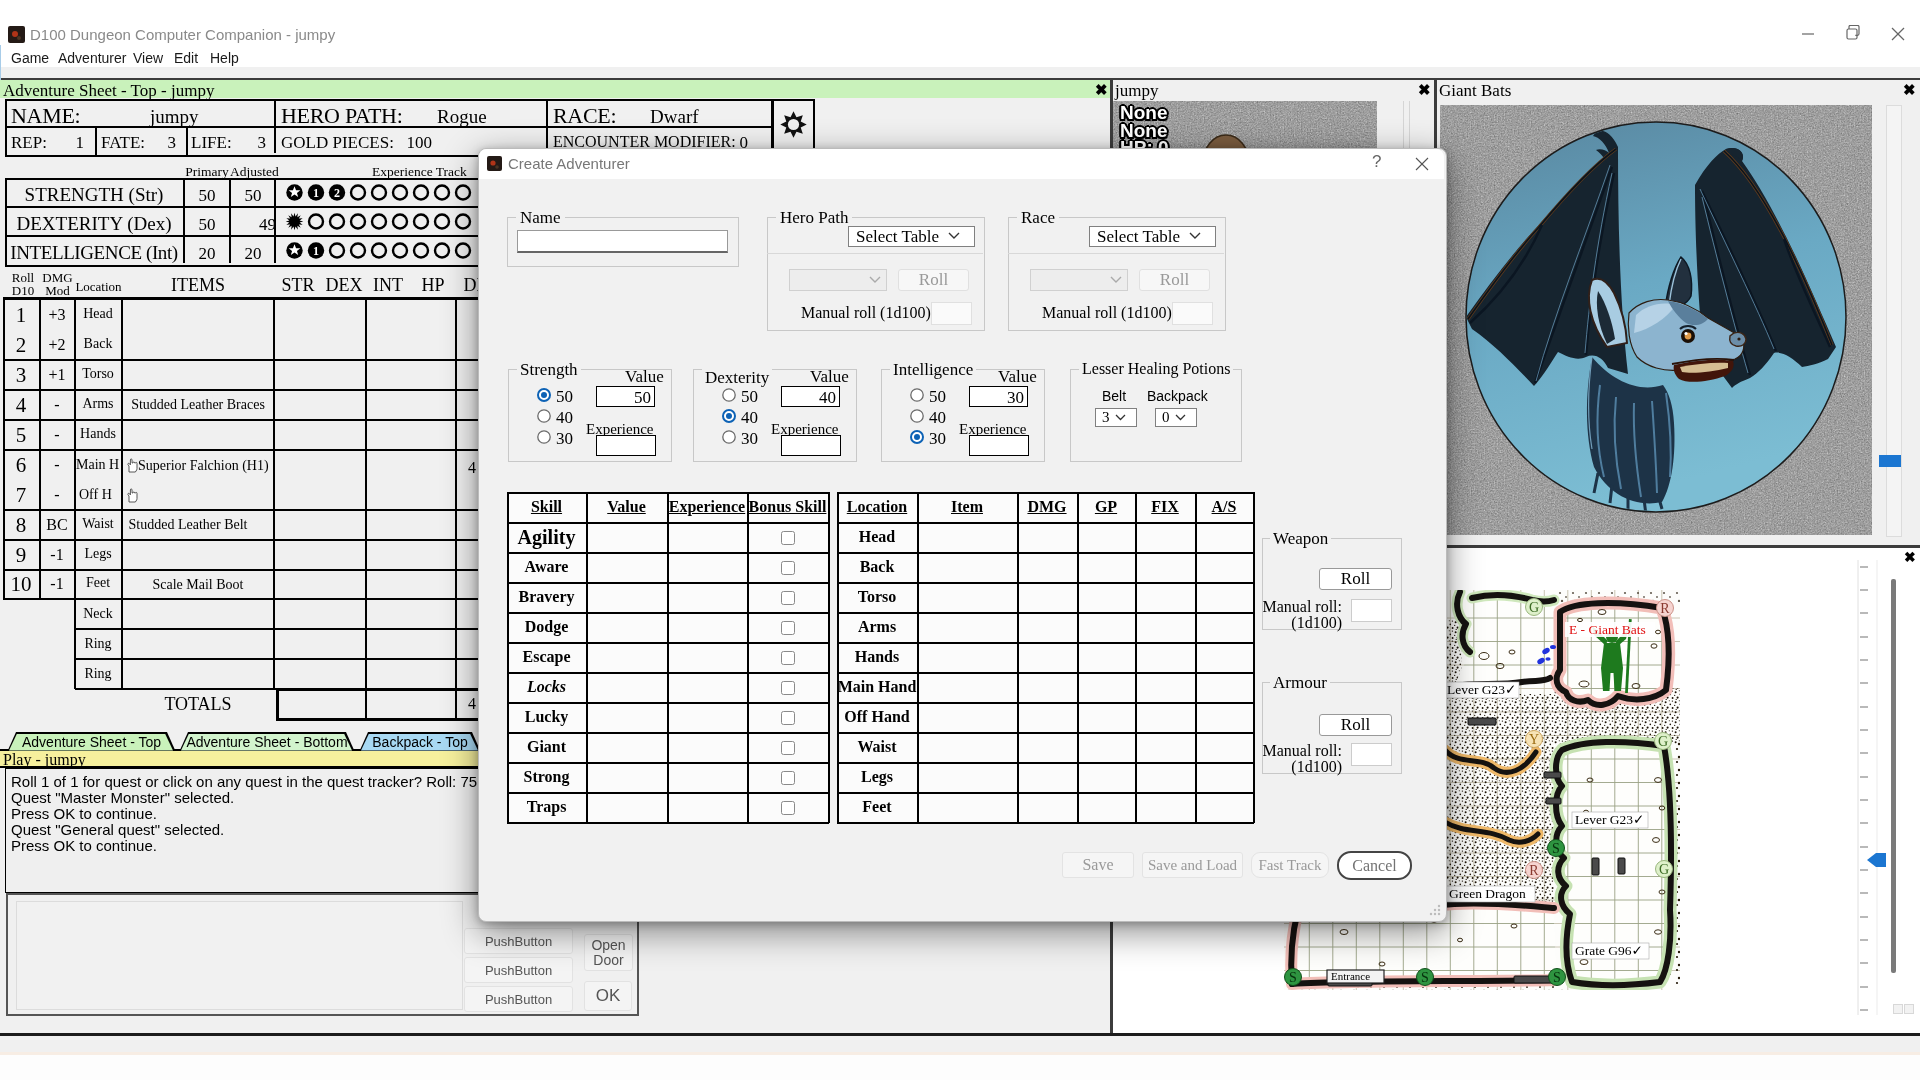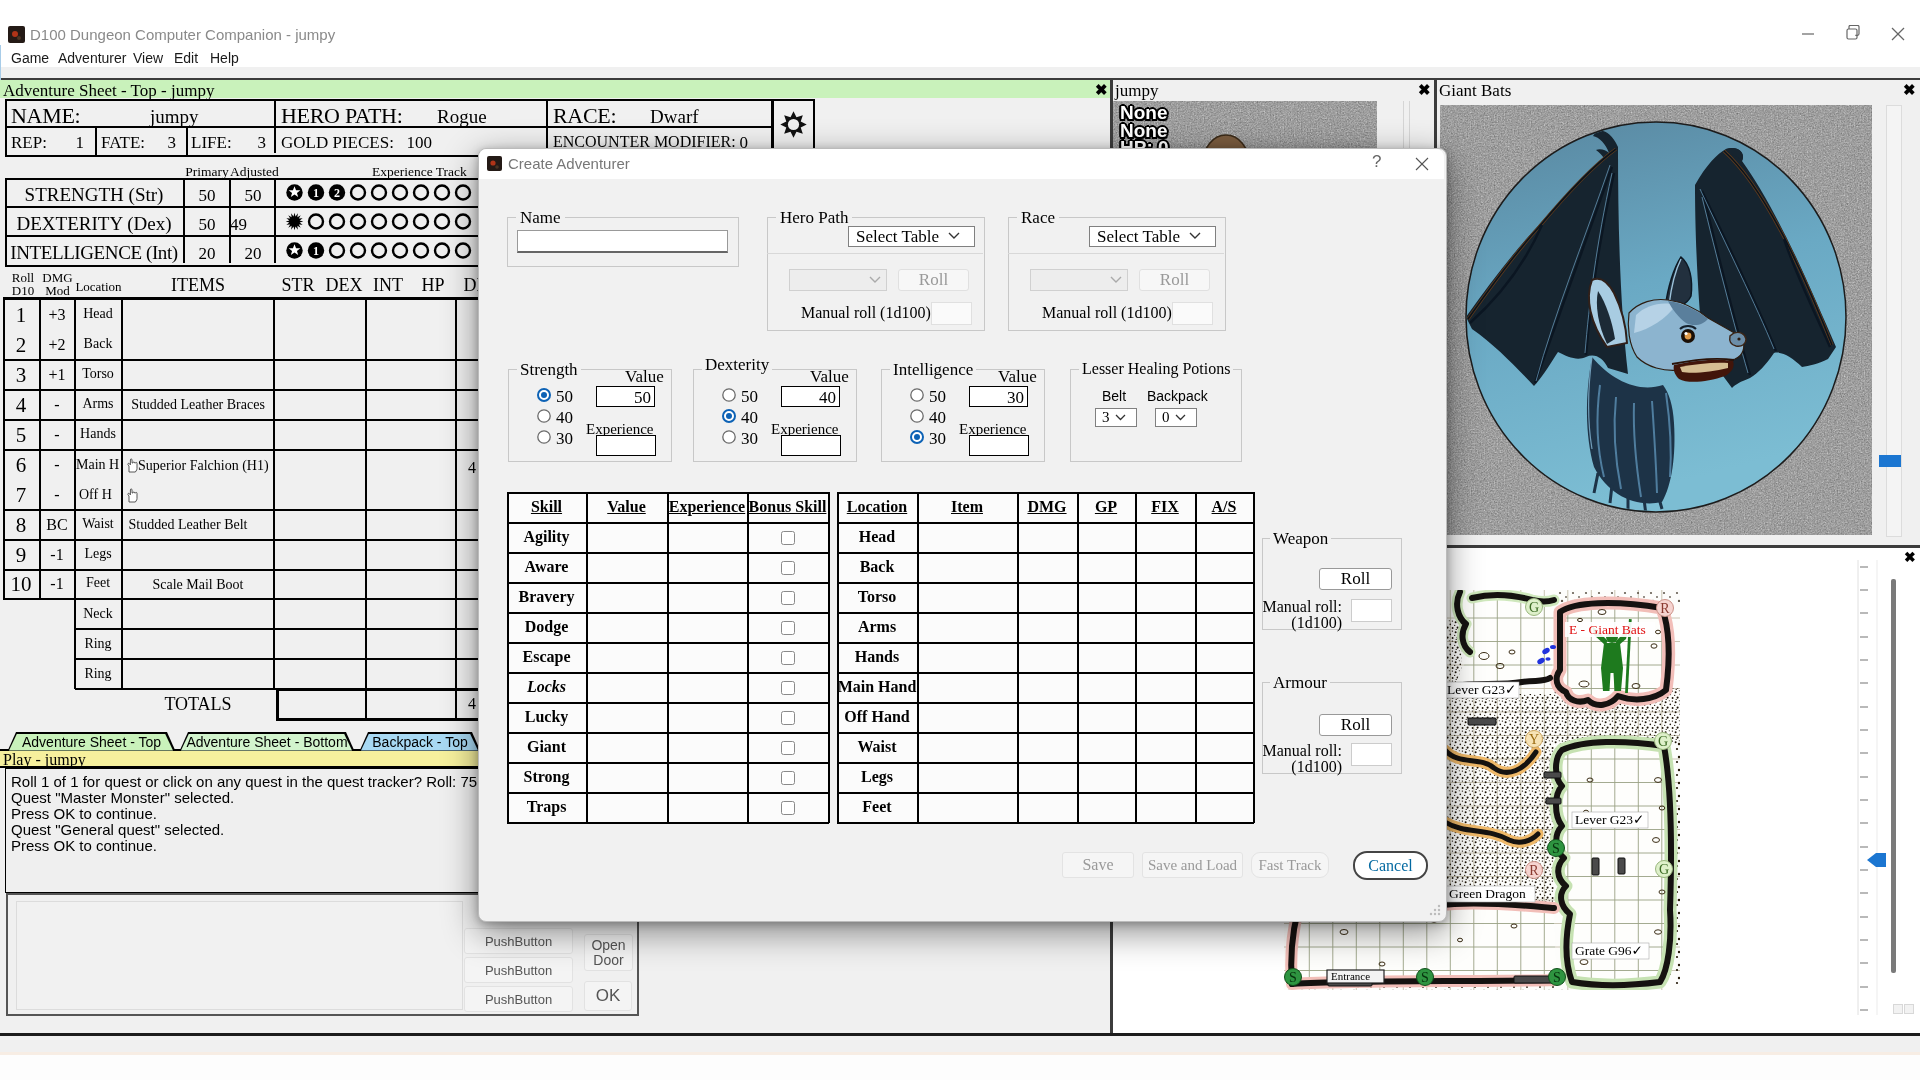--- a/index.html
+++ b/index.html
@@ -80,21 +80,21 @@
 <div class="hl" style="left:7px;top:235px;width:1094px;height:2px;"></div>
 <div class="vl" style="left:183px;top:178px;width:2px;height:85px;"></div>
 <div class="vl" style="left:229px;top:178px;width:2px;height:85px;"></div>
 <div class="vl" style="left:274px;top:178px;width:2px;height:85px;"></div>
 <div class="abs ser" style="left:5px;top:184px;width:178px;text-align:center;font-size:19px;white-space:nowrap;">STRENGTH (Str)</div>
 <div class="abs ser" style="left:5px;top:213px;width:178px;text-align:center;font-size:19px;white-space:nowrap;">DEXTERITY (Dex)</div>
 <div class="abs ser" style="left:5px;top:242px;width:178px;text-align:center;font-size:19px;white-space:nowrap;letter-spacing:-0.4px;">INTELLIGENCE (Int)</div>
 <div class="abs ser" style="left:184px;top:186px;width:46px;text-align:center;font-size:17px;">50</div>
 <div class="abs ser" style="left:230px;top:186px;width:46px;text-align:center;font-size:17px;">50</div>
 <div class="abs ser" style="left:184px;top:215px;width:46px;text-align:center;font-size:17px;">50</div>
-<div class="abs ser" style="left:230px;top:215px;width:46px;text-align:left;font-size:17px;">49</div>
+<div class="abs ser" style="left:230px;top:215px;width:46px;text-align:right;font-size:17px;">49</div>
 <div class="abs ser" style="left:184px;top:244px;width:46px;text-align:center;font-size:17px;">20</div>
 <div class="abs ser" style="left:230px;top:244px;width:46px;text-align:center;font-size:17px;">20</div>
 
 <svg class="abs" style="left:276px;top:178px" width="202" height="85" viewBox="0 0 202 85">
 <g id="trk">
 
 <circle cx="18.5" cy="14.5" r="8.2" fill="#000"></circle>
 <path d="M18.5 8.2 l1.55 4.0 4.3 0.12 -3.4 2.63 1.22 4.12 -3.67-2.45 -3.67 2.45 1.22-4.12 -3.4-2.63 4.3-0.12 z" fill="#fff"></path>
 <circle cx="40" cy="14.5" r="8.2" fill="#000"></circle>
       <text x="40" y="19" font-size="12" fill="#fff" text-anchor="middle" font-family="Liberation Serif" font-weight="bold">1</text>
@@ -653,21 +653,21 @@
 <svg class="abs" style="left:537px;top:430px" width="14" height="14">
     <circle cx="7" cy="7" r="6.2" fill="#fff" stroke="#6a6a6a" stroke-width="1.3"></circle>
   </svg>
 <div class="abs ser" style="left:556px;top:429px;font-size:17px;">30</div>
 <div class="abs ser" style="left:625px;top:367px;font-size:17px;">Value</div>
 <div class="abs ser" style="left:596px;top:386px;width:54px;height:18px;background:#fff;border:1px solid #000;font-size:17px;text-align:right;padding:1px 3px 0 0;">50</div>
 <div class="abs ser" style="left:586px;top:421px;font-size:15px;">Experience</div>
 <div class="abs" style="left:596px;top:435px;width:58px;height:19px;background:#fff;border:1px solid #000;"></div>
 
 <div class="abs" style="left:693px;top:369px;width:162px;height:91px;border:1px solid #c8c8c8;"></div>
-<div class="abs ser" style="left:702px;top:355px;font-size:17px;background:#f1f1f1;padding:0 3px;">Dexterity</div>
+<div class="abs ser" style="left:702px;top:368px;font-size:17px;background:#f1f1f1;padding:0 3px;">Dexterity</div>
 <svg class="abs" style="left:722px;top:388px" width="14" height="14">
     <circle cx="7" cy="7" r="6.2" fill="#fff" stroke="#6a6a6a" stroke-width="1.3"></circle>
   </svg>
 <div class="abs ser" style="left:741px;top:387px;font-size:17px;">50</div>
 <svg class="abs" style="left:722px;top:409px" width="14" height="14">
     <circle cx="7" cy="7" r="6" fill="#fff" stroke="#0d62b5" stroke-width="2"></circle>
     <circle cx="7" cy="7" r="3" fill="#0d62b5"></circle>
   </svg>
 <div class="abs ser" style="left:741px;top:408px;font-size:17px;">40</div>
 <svg class="abs" style="left:722px;top:430px" width="14" height="14">
@@ -728,21 +728,21 @@
     <div class="hl" style="left:507px;top:822px;width:322px;height:1.5px;"></div>
     <div class="vl" style="left:507px;top:492px;width:1.5px;height:331px;"></div>
     <div class="vl" style="left:586px;top:492px;width:1.5px;height:331px;"></div>
     <div class="vl" style="left:667px;top:492px;width:1.5px;height:331px;"></div>
     <div class="vl" style="left:747px;top:492px;width:1.5px;height:331px;"></div>
     <div class="vl" style="left:828px;top:492px;width:1.5px;height:331px;"></div>
     <div class="abs ser ctr" style="left:507px;top:492px;width:79px;height:30px;font-size:16px;font-weight:bold;text-decoration:underline;">Skill</div>
     <div class="abs ser ctr" style="left:586px;top:492px;width:81px;height:30px;font-size:16px;font-weight:bold;text-decoration:underline;">Value</div>
     <div class="abs ser ctr" style="left:667px;top:492px;width:80px;height:30px;font-size:16px;font-weight:bold;text-decoration:underline;">Experience</div>
     <div class="abs ser ctr" style="left:747px;top:492px;width:81px;height:30px;font-size:16px;font-weight:bold;text-decoration:underline;">Bonus Skill</div>
-    <div class="abs ser ctr" style="left:507px;top:522px;width:79px;height:30px;font-size:16px;font-weight:bold;border-radius:9px;">Agility</div>
+    <div class="abs ser ctr" style="left:507px;top:522px;width:79px;height:30px;font-size:20px;font-weight:bold;border-radius:9px;">Agility</div>
     <div class="abs" style="left:781px;top:531px;width:12px;height:12px;background:#fff;border:1px solid #8a8a8a;border-radius:2.5px;"></div>
     <div class="abs ser ctr" style="left:507px;top:552px;width:79px;height:30px;font-size:16px;font-weight:bold;">Aware</div>
     <div class="abs" style="left:781px;top:561px;width:12px;height:12px;background:#fff;border:1px solid #8a8a8a;border-radius:2.5px;"></div>
     <div class="abs ser ctr" style="left:507px;top:582px;width:79px;height:30px;font-size:16px;font-weight:bold;">Bravery</div>
     <div class="abs" style="left:781px;top:591px;width:12px;height:12px;background:#fff;border:1px solid #8a8a8a;border-radius:2.5px;"></div>
     <div class="abs ser ctr" style="left:507px;top:612px;width:79px;height:30px;font-size:16px;font-weight:bold;">Dodge</div>
     <div class="abs" style="left:781px;top:621px;width:12px;height:12px;background:#fff;border:1px solid #8a8a8a;border-radius:2.5px;"></div>
     <div class="abs ser ctr" style="left:507px;top:642px;width:79px;height:30px;font-size:16px;font-weight:bold;">Escape</div>
     <div class="abs" style="left:781px;top:651px;width:12px;height:12px;background:#fff;border:1px solid #8a8a8a;border-radius:2.5px;"></div>
     <div class="abs ser ctr" style="left:507px;top:672px;width:79px;height:30px;font-size:16px;font-weight:bold;font-style:italic;">Locks</div>
@@ -806,21 +806,21 @@
 <div class="abs" style="left:1262px;top:682px;width:138px;height:90px;border:1px solid #c8c8c8;"></div>
 <div class="abs ser" style="left:1270px;top:673px;font-size:17px;background:#f1f1f1;padding:0 3px;">Armour</div>
 <div class="abs ctr ser" style="left:1319px;top:714px;width:71px;height:20px;background:#fff;border:1px solid #999;border-radius:3px;font-size:17px;">Roll</div>
 <div class="abs ser" style="left:1262px;top:742px;width:80px;text-align:right;font-size:16px;white-space:nowrap;">Manual roll:</div>
 <div class="abs ser" style="left:1262px;top:758px;width:80px;text-align:right;font-size:16px;">(1d100)</div>
 <div class="abs" style="left:1351px;top:743px;width:39px;height:21px;background:#fff;border:1px solid #ccc;"></div>
 
 <div class="abs ctr ser" style="left:1062px;top:852px;width:70px;height:24px;background:#f5f5f5;border:1px solid #e3e3e3;border-radius:3px;font-size:16px;color:#999;">Save</div>
 <div class="abs ctr ser" style="left:1142px;top:852px;width:99px;height:24px;background:#f5f5f5;border:1px solid #e3e3e3;border-radius:3px;font-size:15px;color:#999;white-space:nowrap;">Save and Load</div>
 <div class="abs ctr ser" style="left:1251px;top:852px;width:76px;height:24px;background:#f5f5f5;border:1px solid #e3e3e3;border-radius:9px;font-size:15px;color:#999;white-space:nowrap;">Fast Track</div>
-<div class="abs ctr ser" style="left:1337px;top:851px;width:71px;height:25px;background:#fff;border:2px solid #444;border-radius:14px;font-size:16px;color:#0369a1;margin-left:16px;">Cancel</div>
+<div class="abs ctr ser" style="left:1337px;top:851px;width:71px;height:25px;background:#fff;border:2px solid #444;border-radius:14px;font-size:16px;color:#737373;">Cancel</div>
 <svg class="abs" style="left:1428px;top:903px" width="14" height="14">
     <g fill="#bbb">
       <circle cx="11" cy="3" r="1.2"></circle>
       <circle cx="7" cy="7" r="1.2"></circle>
       <circle cx="11" cy="7" r="1.2"></circle>
       <circle cx="3" cy="11" r="1.2"></circle>
       <circle cx="7" cy="11" r="1.2"></circle>
       <circle cx="11" cy="11" r="1.2"></circle>
     </g>
   </svg>

